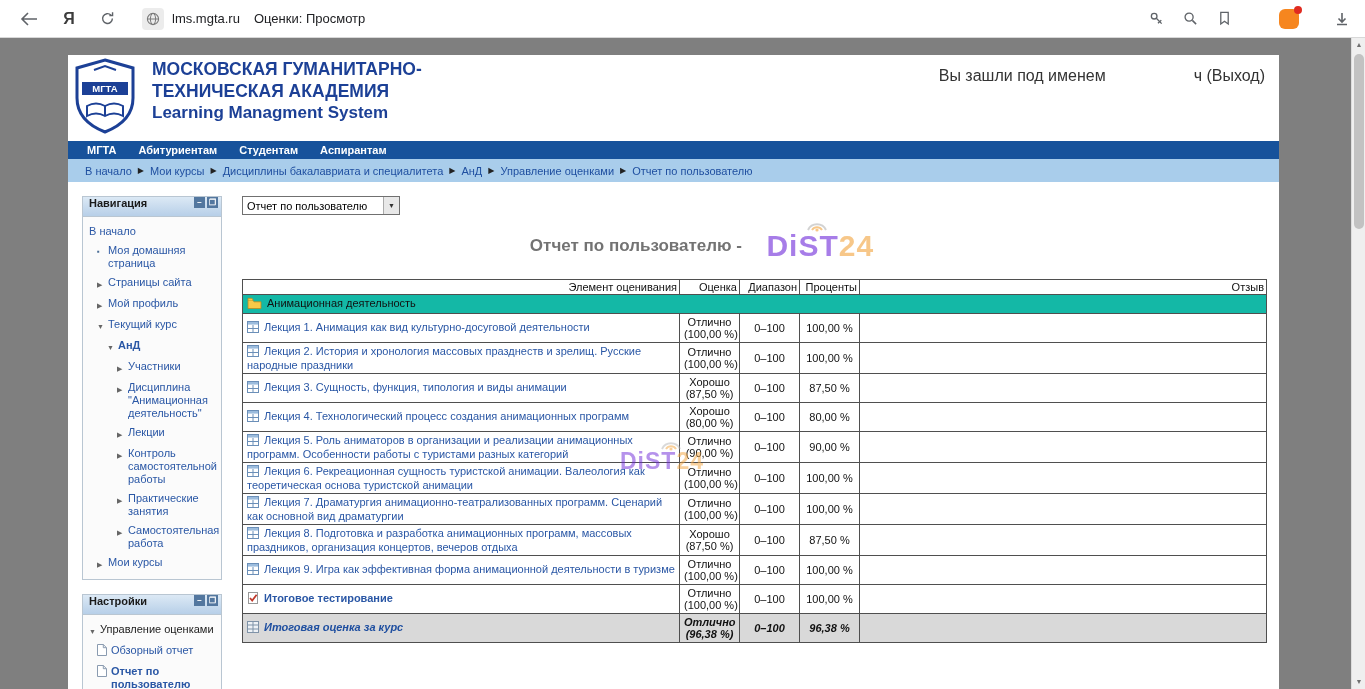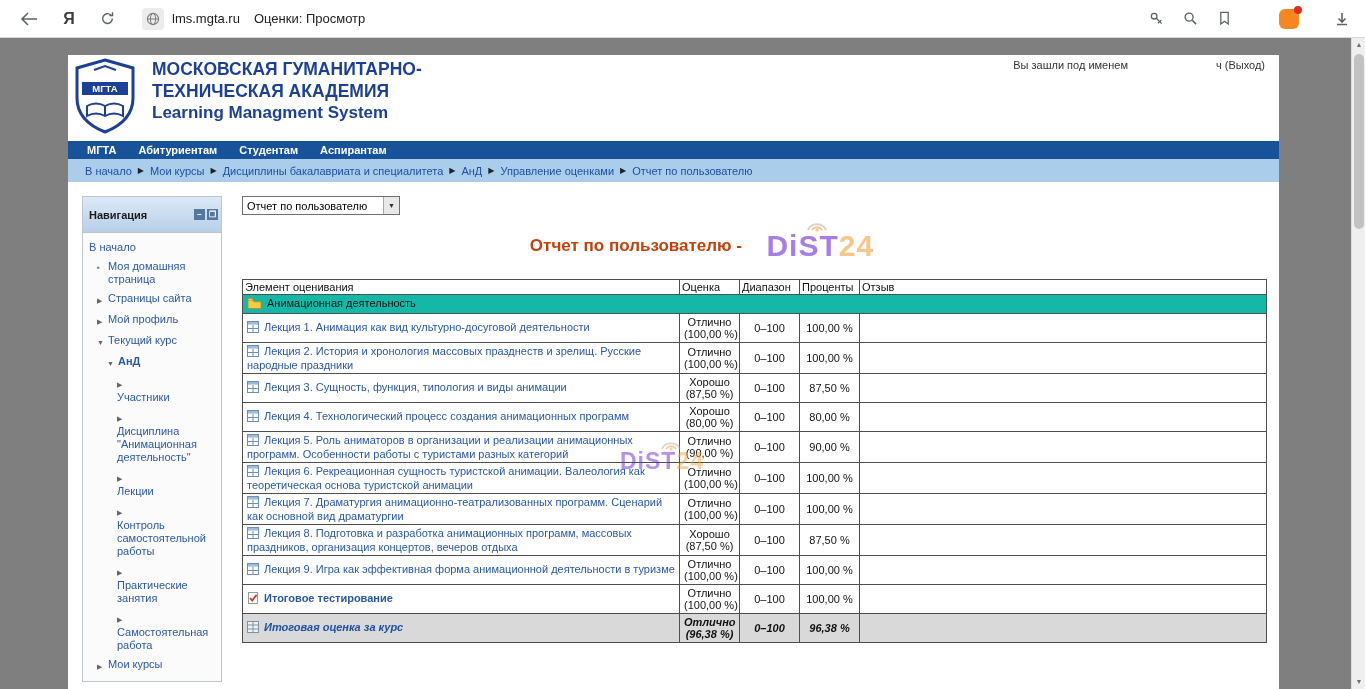--- a/index.html
+++ b/index.html
@@ -24,65 +24,65 @@
   .sb-arrow{position:absolute;left:0;width:14px;height:14px;font-size:7px;color:#707070;text-align:center;line-height:14px;cursor:pointer;}
   .sb-up{top:0;}.sb-down{bottom:0;}
   .sb-thumb{position:absolute;left:2px;top:16px;width:10px;height:175px;background:#c2c2c2;border-radius:5px;cursor:grab;}
 
   
   .card{position:absolute;left:68px;top:17px;width:1211px;height:780px;background:#fff;}
   .site-header{position:relative;height:86px;}
   .crest{position:absolute;left:6px;top:3px;}
   .site-title{position:absolute;left:84px;top:3px;color:#1c4096;font-weight:bold;font-size:17.5px;line-height:22px;}
   .site-title .lms{font-size:17px;}
-  .login-info{position:absolute;right:14px;top:4px;font-size:11px;color:#333;}
+  .login-info{position:absolute;right:14px;top:12px;font-size:16px;color:#333;}
   .name-gap{display:inline-block;width:88px;}
 
   .navbar{height:18px;background:#17529b;display:flex;align-items:center;padding-left:8px;}
   .nav-item{color:#fff;font-weight:bold;font-size:11px;padding:0 11px;cursor:pointer;}
   .breadcrumb{height:23px;background:#a9cdeb;display:flex;align-items:center;font-size:11px;padding-left:14px;}
   .crumb{color:#1f4fa0;margin:0 3px;cursor:pointer;white-space:nowrap;}
   .bc-sep{color:#222;font-size:8px;margin:0 3px;}
 
   
   .body-row{display:flex;padding-top:14px;align-items:flex-start;}
   .sidebar{width:140px;margin-left:14px;flex:none;}
   .block{border:1px solid #b9c6d2;margin-bottom:14px;background:#fbfbfb;}
-  .block-header{height:36px;display:flex;align-items:center;background:linear-gradient(#dce9f5,#b7cfe8);border-bottom:1px solid #b9c6d2;padding:0 3px 0 6px;font-weight:bold;font-size:11px;color:#1a1a1a;}
+  .block-header{height:20px;display:flex;background:linear-gradient(#dce9f5,#b7cfe8);border-bottom:1px solid #b9c6d2;padding:0 3px 0 6px;font-weight:bold;font-size:11px;color:#1a1a1a;}
   .block-header .spacer{flex:1;}
   .bh-icon{width:11px;height:11px;background:#53779f;color:#fff;font-size:8px;line-height:11px;text-align:center;margin-left:2px;cursor:pointer;flex:none;}
   .block-body{padding:5px 2px;}
   .side-item{display:flex;font-size:11px;line-height:13px;padding:3px 2px 3px 0;align-items:flex-start;}
-  .ind0{padding-left:4px;}.ind1{padding-left:12px;}.ind2{padding-left:22px;}.ind3{padding-left:32px;flex-direction:column;}
+  .ind0{padding-left:4px;}.ind1{padding-left:12px;}.ind2{padding-left:22px;}.ind3{padding-left:32px;}
   .tri{width:11px;flex:none;font-size:7px;color:#666;margin-top:2px;}
   .bullet{width:11px;flex:none;font-size:8px;color:#4a6d96;margin-top:1px;}
   .pageico{width:14px;flex:none;margin-top:0;}
   .side-link{color:#2a57a5;cursor:pointer;}
   .side-plain{color:#222;}
   .bold{font-weight:bold;}
 
   .main{flex:1;padding-left:20px;padding-right:12px;position:relative;}
   .report-select{width:158px;height:19px;border:1px solid #707070;background:#fff;font-size:11px;display:flex;align-items:center;cursor:pointer;}
   .report-select .val{flex:1;padding-left:4px;white-space:nowrap;overflow:hidden;}
   .report-select .arrow-btn{width:16px;height:17px;background:#e8e8e8;border-left:1px solid #aaa;display:flex;align-items:center;justify-content:center;font-size:7px;color:#333;flex:none;}
 
   .title-row{width:920px;text-align:center;margin-top:14px;}
-  .main-title{display:inline-block;font-size:17px;font-weight:bold;color:#c2410c;vertical-align:middle;}
+  .main-title{display:inline-block;font-size:17px;font-weight:bold;color:#737373;vertical-align:middle;}
 
   .watermark{position:relative;display:inline-block;font-weight:bold;letter-spacing:1px;white-space:nowrap;pointer-events:none;}
   .wm1{font-size:30px;margin-left:20px;vertical-align:middle;opacity:.6;}
   .wm2{position:absolute;top:252px;left:398px;font-size:23px;opacity:.5;z-index:4;}
   .wm-gray{color:#6d28d9;}
   .wm-orange{color:#f2a33c;}
   .wm-arcs{position:absolute;top:-13px;left:38px;}
 
   
   .grade-table{border-collapse:collapse;width:1025px;margin-top:16px;font-size:11px;color:#111;table-layout:fixed;}
   .grade-table th,.grade-table td{border:1px solid #4f4f4f;padding:2px 4px;vertical-align:middle;}
-  .grade-table th{font-weight:normal;text-align:left;padding:1px 2px;}
+  .grade-table th{font-weight:normal;text-align:right;padding:1px 2px;}
   .grade-table td.c{text-align:center;}
   .cat-td{background:#14b8a6;padding:3px 6px;}
   .name-td{padding:4px 4px 4px 22px;}
   .ico{display:inline-block;vertical-align:-2px;margin-right:5px;}
   .glink{color:#2a57a5;cursor:pointer;}
   .grade-lines span{display:block;white-space:nowrap;text-align:center;}
   .total-row td{background:#d9d9d9;font-weight:bold;font-style:italic;}
   .total-row .glink{color:#1f4fa0;}
 </style>
 </head>

